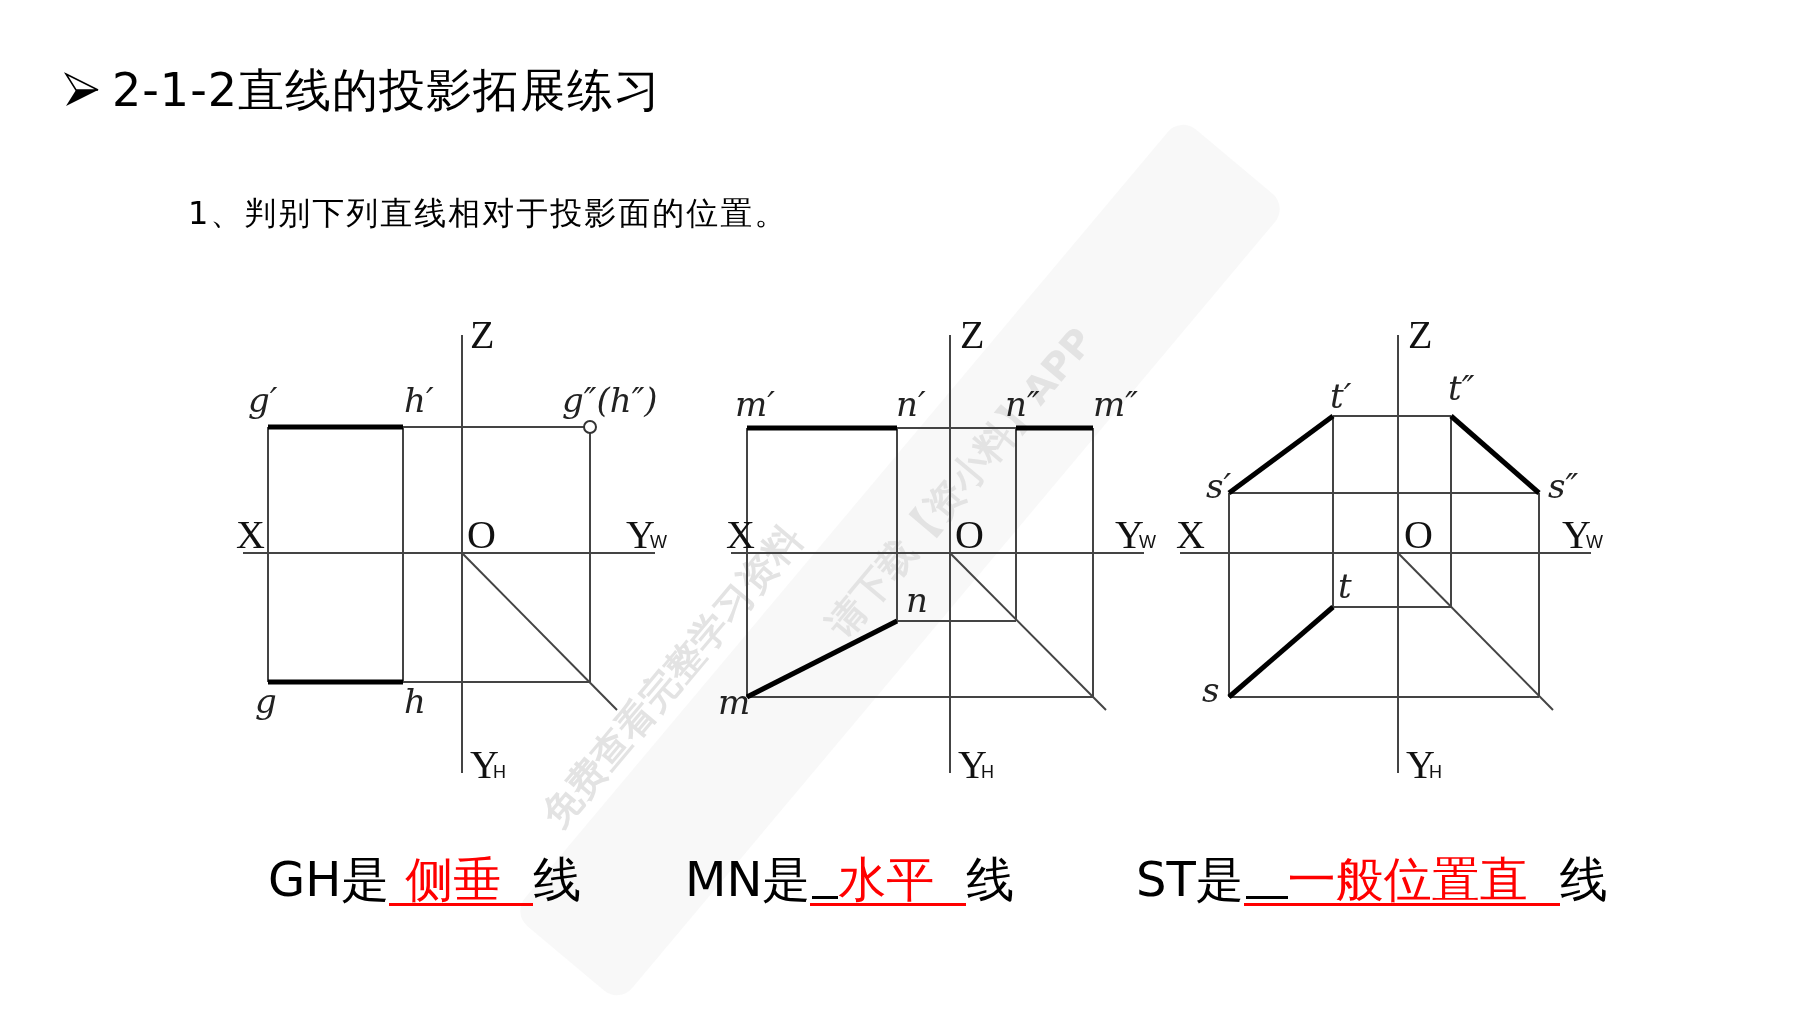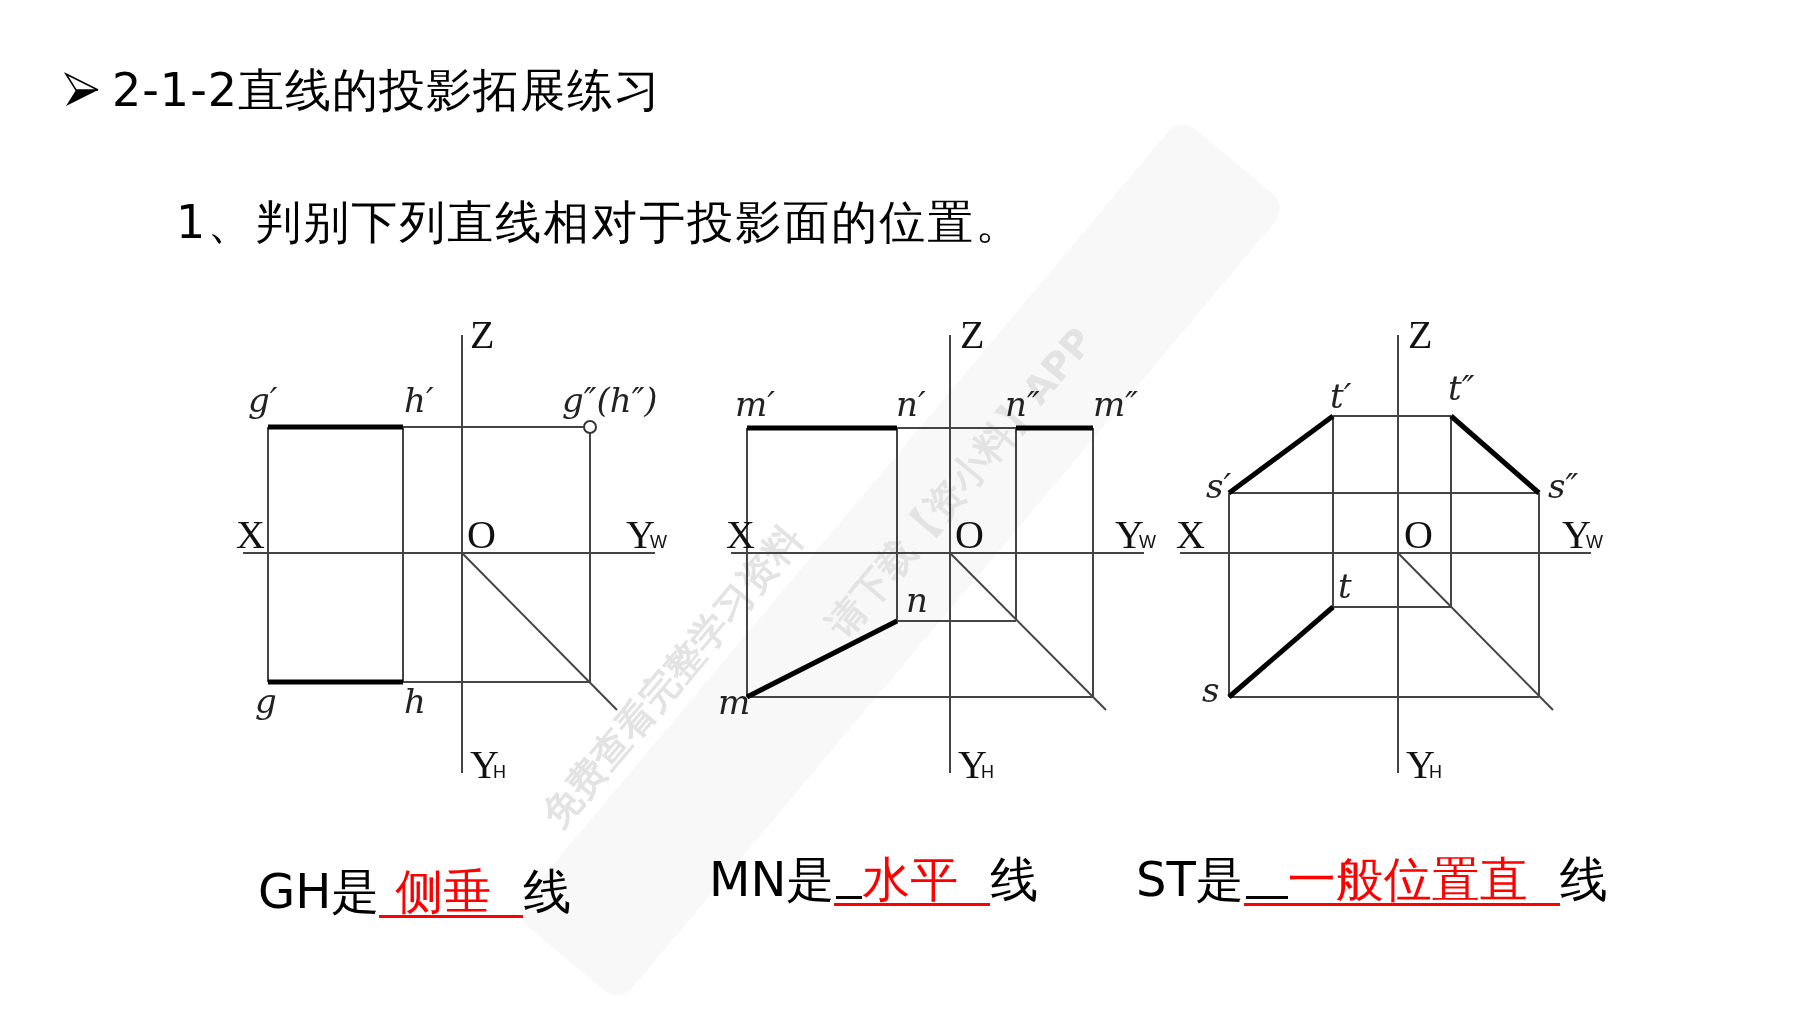--- a/index.html
+++ b/index.html
@@ -1,21 +1,21 @@
 <!DOCTYPE html>
 <html><head>
 <meta charset="utf-8">
 <style>
   html, body { margin: 0; padding: 0; background: #ffffff; }
   body { width: 1800px; height: 1013px; position: relative; overflow: hidden;
          font-family: "DejaVu Sans", "Liberation Sans", sans-serif; color: #000; }
   .abs { position: absolute; white-space: nowrap; }
   .heading { left: 112px; top: 60px; font-size: 46px; letter-spacing: 1px; }
   .bullet { left: 62px; top: 70px; width: 40px; height: 40px; }
-  .subtitle { left: 176px; top: 192px; font-size: 46px; letter-spacing: 2px; }
+  .subtitle { left: 188px; top: 192px; font-size: 32px; letter-spacing: 2px; }
   svg.diagram { position: absolute; left: 0; top: 0; }
   .lbl { font-family: "DejaVu Serif", "Liberation Serif", serif; font-style: italic; font-size: 34px; fill: #222; }
   .axis { font-family: "Liberation Serif", "DejaVu Serif", serif; font-size: 40px; fill: #111; }
   .axis-sub { font-family: "Liberation Sans", sans-serif; font-size: 18px; fill: #111; }
   .answer { top: 848px; font-size: 48px; }
   .answer .red { color: #ff0000; }
   .blank { display: inline-block; border-bottom: 3px solid #ff0000; line-height: 1; padding: 0 2px; }
   .watermark { position: absolute; left: 0; top: 0; pointer-events: none; }
   .wm-text { font-family: "DejaVu Sans", sans-serif; font-weight: bold; font-size: 38px; fill: #e3e3e3; }
   .wm-band { fill: #f3f3f3; }
@@ -124,23 +124,23 @@
   <text class="axis" x="1406" y="778">Y</text>
   <text class="axis-sub" x="1429" y="778">H</text>
   <text class="lbl" x="1330" y="408">t′</text>
   <text class="lbl" x="1448" y="400">t″</text>
   <text class="lbl" x="1206" y="498">s′</text>
   <text class="lbl" x="1548" y="498">s″</text>
   <text class="lbl" x="1338" y="598">t</text>
   <text class="lbl" x="1202" y="702">s</text>
 </svg>
 
-<div class="abs answer" style="left:258px;margin-top:12px;">
+<div class="abs answer" style="left:268px;">
   <span>GH是</span><span class="blank red"><span style="display:inline-block;width:14px"></span><span>侧垂</span><span style="display:inline-block;width:30px"></span></span><span>线</span>
 </div>
 
-<div class="abs answer" style="left:709px;">
+<div class="abs answer" style="left:685px;">
   <span>MN是</span><span class="blank red" style="border-bottom-color:#ff0000; box-shadow: -30px 0 0 -0px transparent;"><span style="display:inline-block;width:26px;border-bottom:3px solid #000;margin-bottom:-3px;height:1px"></span><span>水平</span><span style="display:inline-block;width:30px"></span></span><span>线</span>
 </div>
 
 <div class="abs answer" style="left:1136px;text-align:right;">
   <span>ST是</span><span class="blank red"><span style="display:inline-block;width:42px;border-bottom:3px solid #000;margin-bottom:-3px;height:1px"></span><span>一般位置直</span><span style="display:inline-block;width:30px"></span></span><span>线</span>
 </div>
 
 </body></html>

